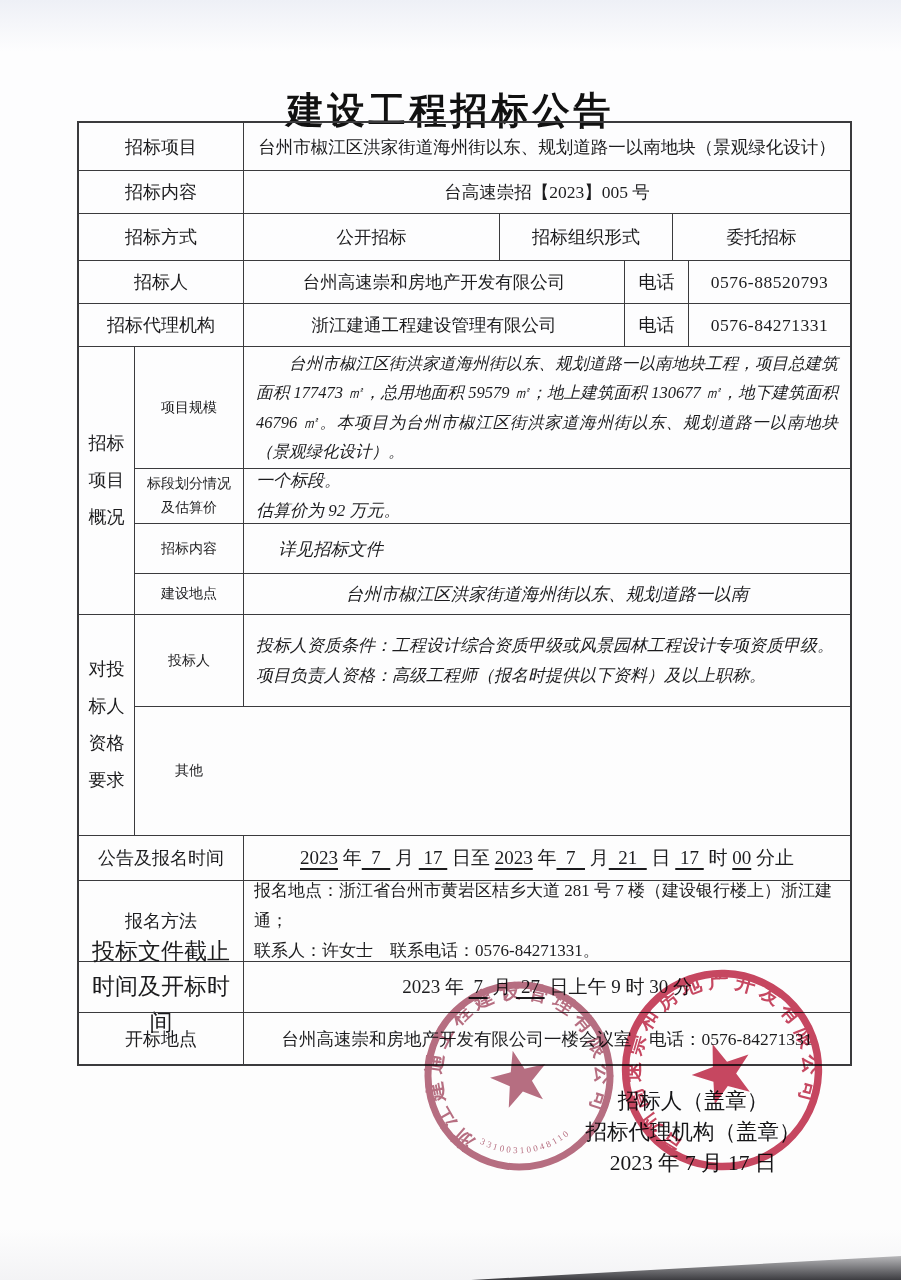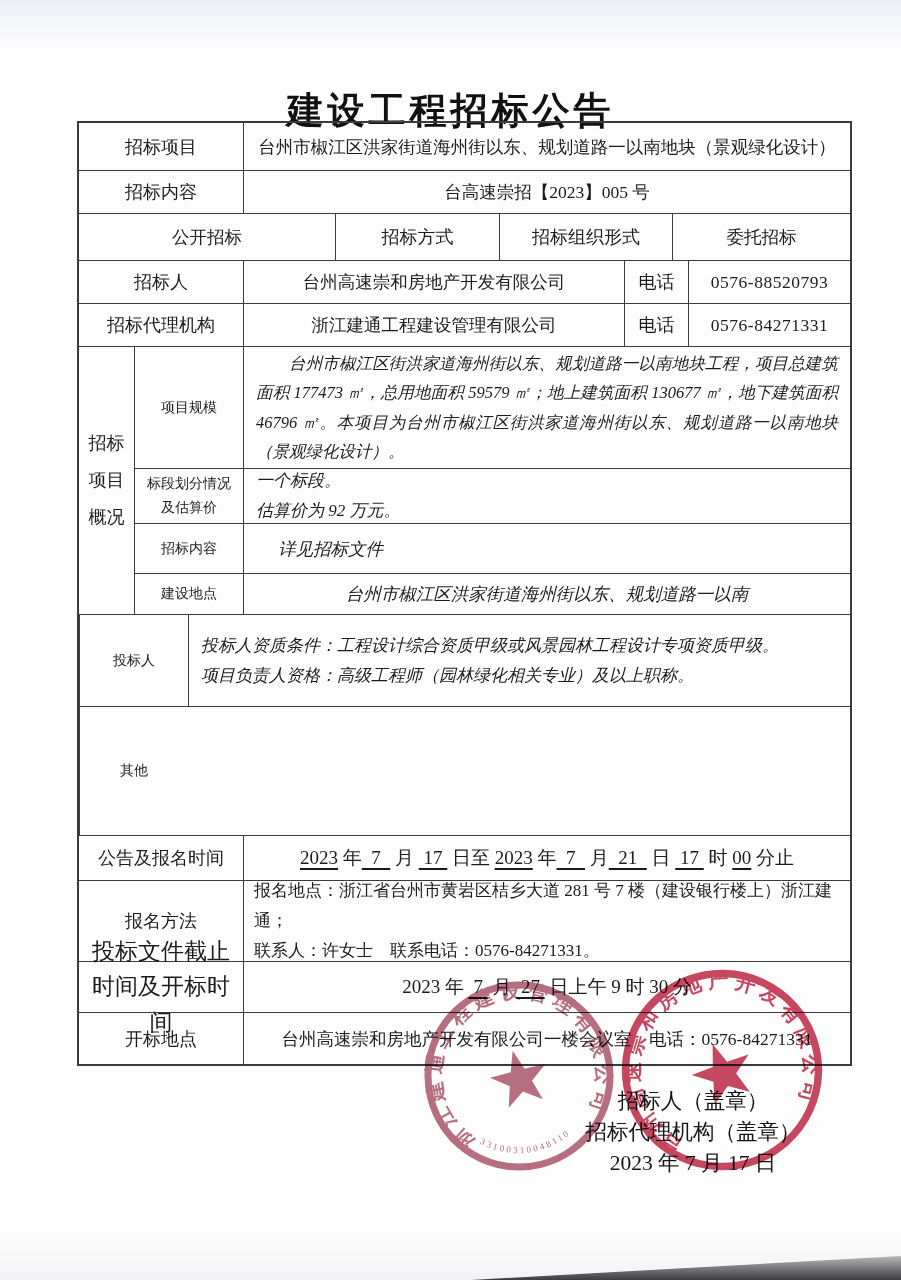--- a/index.html
+++ b/index.html
@@ -68,22 +68,22 @@
       <div class="cell label">招标项目</div>
       <div class="cell value">台州市椒江区洪家街道海州街以东、规划道路一以南地块（景观绿化设计）</div>
     </div>
 
     <div class="trow" style="height:43px">
       <div class="cell label">招标内容</div>
       <div class="cell value">台高速崇招【2023】005 号</div>
     </div>
 
     <div class="trow" style="height:47px">
+      <div class="cell label">招标方式</div>
       <div class="cell value" style="flex:0 0 256px">公开招标</div>
-      <div class="cell label">招标方式</div>
       <div class="cell label" style="width:173px;flex:0 0 173px">招标组织形式</div>
       <div class="cell value">委托招标</div>
     </div>
 
     <div class="trow" style="height:43px">
       <div class="cell label">招标人</div>
       <div class="cell value">台州高速崇和房地产开发有限公司</div>
       <div class="cell phone-label">电话</div>
       <div class="cell phone-num">0576-88520793</div>
     </div>
@@ -118,27 +118,28 @@
           <div class="subvalue" style="padding-left:34px">详见招标文件</div>
         </div>
         <div class="subrow" style="flex:1">
           <div class="sublabel">建设地点</div>
           <div class="subvalue" style="justify-content:center;text-align:center">台州市椒江区洪家街道海州街以东、规划道路一以南</div>
         </div>
       </div>
     </div>
 
     <div class="trow" style="height:221px">
+      <div class="cell vlabel">对投标人资格要求</div>
       <div class="section-right">
         <div class="subrow" style="height:91px">
           <div class="sublabel">投标人</div>
           <div class="subvalue lines">
               <div class="center-lines">
                 <div class="line">投标人资质条件：工程设计综合资质甲级或风景园林工程设计专项资质甲级。</div>
-                <div class="line">项目负责人资格：高级工程师（园林绿化相关专业）及以上职称。</div>
+                <div class="line">项目负责人资格：高级工程师（报名时提供以下资料）及以上职称。</div>
               </div>
             </div>
         </div>
         <div class="subrow" style="flex:1">
           <div class="sublabel">其他</div>
         </div>
       </div>
     </div>
 
     <div class="trow" style="height:45px">

